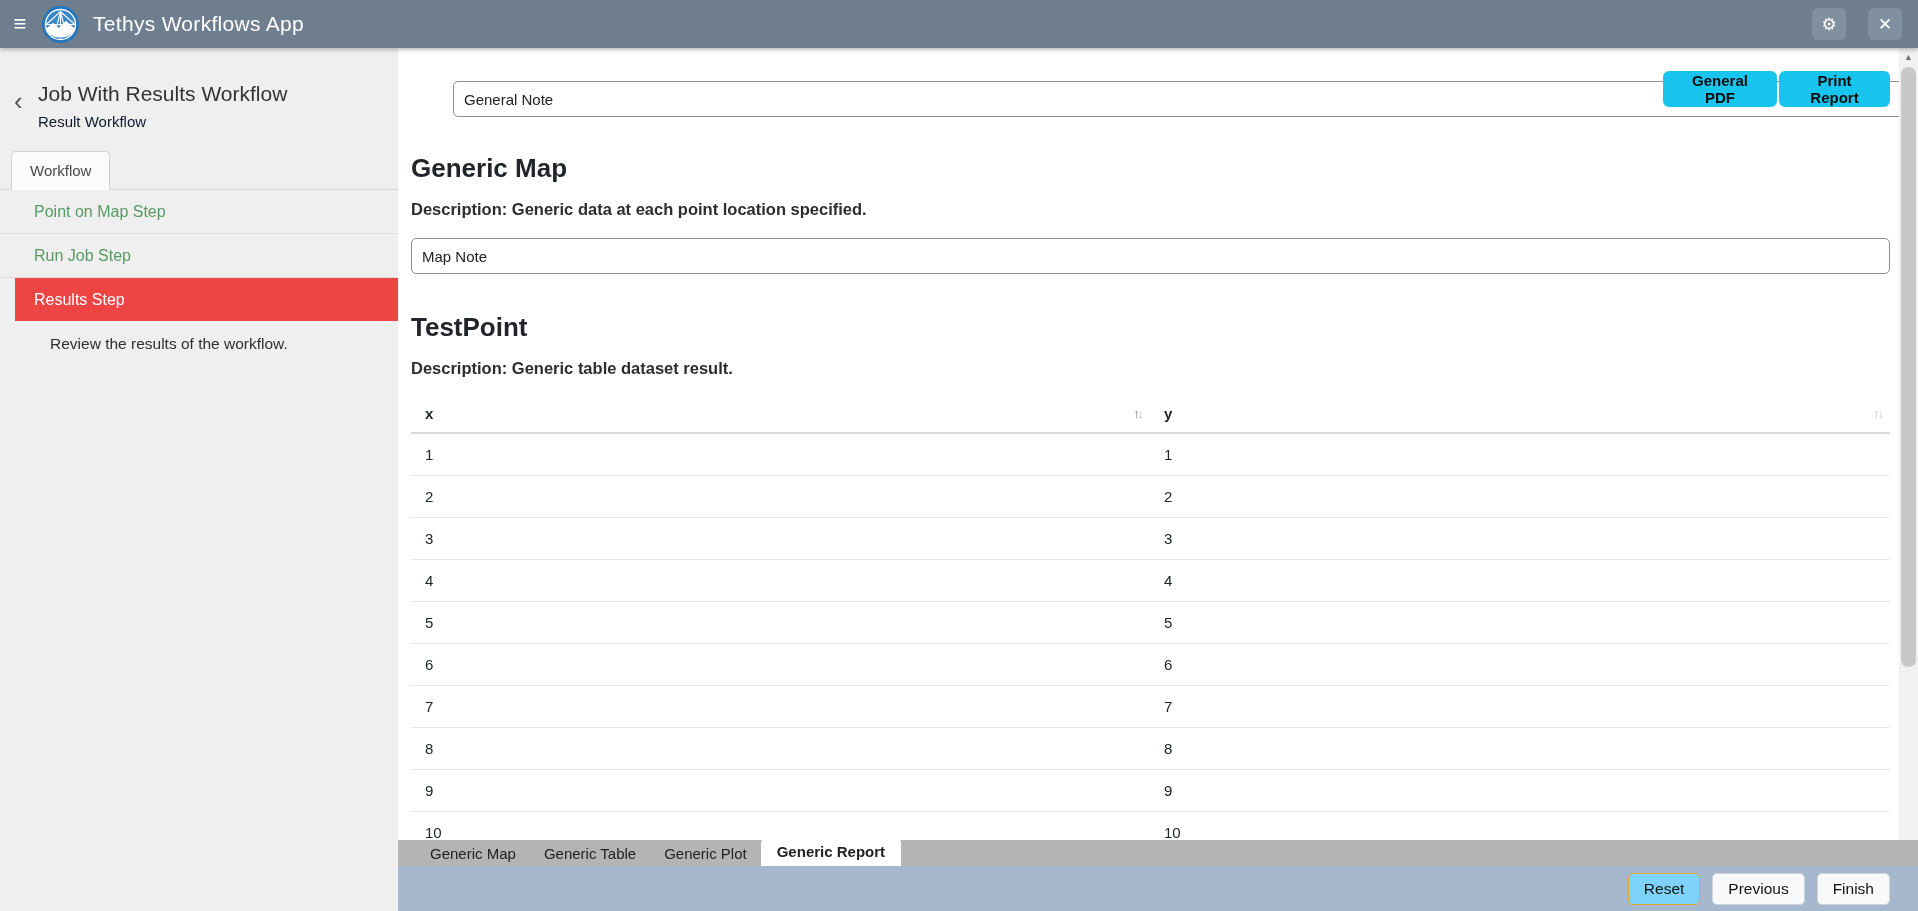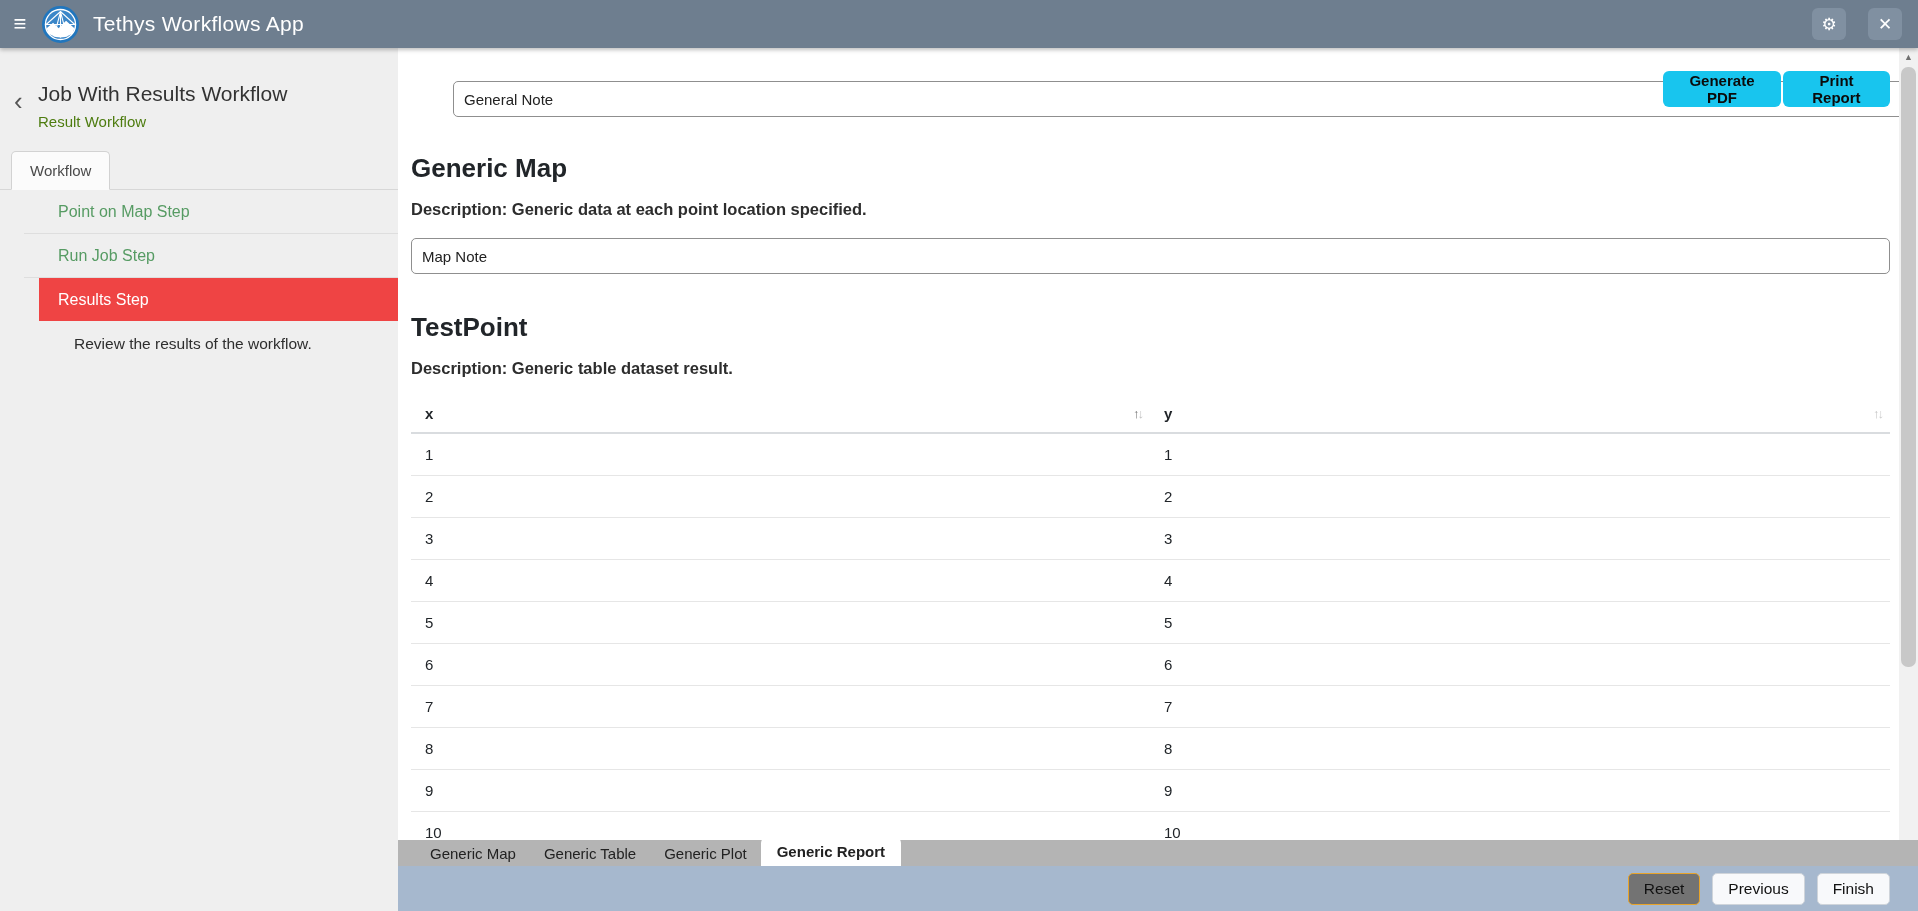--- a/index.html
+++ b/index.html
@@ -17,27 +17,27 @@
   .topbar-right { margin-left:auto; display:flex; gap:22px; margin-right:16px; }
   .tb-btn { width:34px; height:32px; border-radius:6px; background:#8090a1; color:#fff;
             display:flex; align-items:center; justify-content:center; font-size:17px; cursor:pointer; }
 
   
   .sidebar { position:absolute; left:0; top:48px; width:398px; height:863px; background:#efefef; }
   .side-head { display:flex; padding:34px 0 0 14px; }
   .back-chevron { color:#555; font-size:26px; line-height:22px; width:24px; cursor:pointer;
                   margin-top:8px; font-weight:400; }
   .side-title { font-size:21px; font-weight:500; color:#333;text-align:center; }
-  .side-sub { font-size:15px; color:#4d7c0f; margin-top:7px; }
+  .side-sub { font-size:15px; color:#0f172a; margin-top:7px; }
   .side-tabrow { position:relative; margin-top:22px; height:38px; border-bottom:1px solid #d7d7d7; }
   .side-tab { position:absolute; left:11px; bottom:-1px; height:39px; padding:0 18px;
               background:#fbfbfb; border:1px solid #d2d2d2; border-bottom:1px solid #fbfbfb;
               border-radius:5px 5px 0 0; display:flex; align-items:center;
               font-size:15px; color:#4a4a4a; cursor:pointer;text-align:right; }
-  .steps { list-style:none;margin-left:24px; }
+  .steps { list-style:none; }
   .step { padding:13px 20px 12px 34px; font-size:16px; color:#569b63;
           border-bottom:1px solid #dedede; cursor:pointer; }
   .step:last-child { border-bottom:none; }
   .step.active { background:#ef4444; color:#fff; border-bottom:none;
                  margin-left:15px; padding-left:19px; }
   .step-desc { font-size:15.5px; color:#2e2e2e; padding:14px 20px 0 50px; }
 
   
   .main { position:absolute; left:398px; top:48px; width:1520px; height:863px; background:#fff; }
   .scroll-area { position:relative; width:1520px; height:792px; overflow:hidden; background:#fff; }
@@ -88,21 +88,21 @@
           color:#222; cursor:pointer; }
   .btab.active { background:#fff; border-radius:6px 6px 0 0; font-weight:700; height:29px;
                  margin-top:-3px; padding:0 16px; }
 
   
   .footer { position:absolute; left:0; top:818px; width:1520px; height:45px; background:#a6b8ce;
             display:flex; align-items:center; justify-content:flex-end; gap:12px;
             padding-right:28px; }
   .f-btn { height:32px; border-radius:5px; font-size:15.5px; padding:0 15px; cursor:pointer;
            font-family:"Liberation Sans", sans-serif; }
-  .btn-reset { background:#737373; border:1px solid #e8a42a; color:#111; }
+  .btn-reset { background:#7dd3fc; border:1px solid #e8a42a; color:#111; }
   .btn-plain { background:#f8f9fb; border:1px solid #cfd4da; color:#111; }
 </style>
 </head>
 <body>
 
 <div class="topbar">
   <div class="hamburger">≡</div>
   <svg class="logo" viewBox="0 0 40 40">
     <circle cx="20" cy="20" r="18.5" fill="#ffffff" stroke="#2176bd" stroke-width="3"></circle>
     <circle cx="20" cy="20" r="15.5" fill="#3a86c8"></circle>
@@ -134,21 +134,21 @@
       <li class="step active">Results Step</li>
       <div class="step-desc">Review the results of the workflow.</div>
     </ul>
 </div>
 
 <div class="main">
   <div class="scroll-area">
     <div class="content">
       <input class="note-input input-top" type="text" value="General Note" style="">
       <div class="report-actions">
-        <button class="btn-cyan">Generate PDF</button>
+        <button class="btn-cyan">General PDF</button>
         <button class="btn-cyan">Print Report</button>
       </div>
 
       <div class="h-section h-generic-map">Generic Map</div>
       <div class="sec-desc desc-map">Description: Generic data at each point location specified.</div>
       <input class="note-input input-map" type="text" value="Map Note" style="">
 
       <div class="h-section h-testpoint">TestPoint</div>
       <div class="sec-desc desc-test">Description: Generic table dataset result.</div>
 

